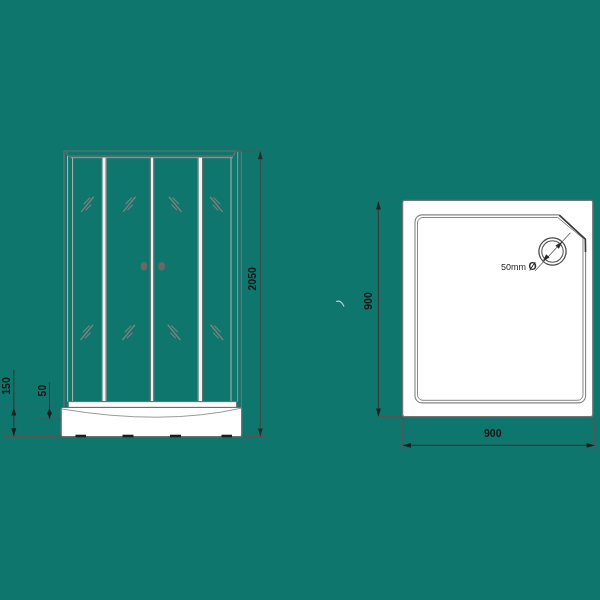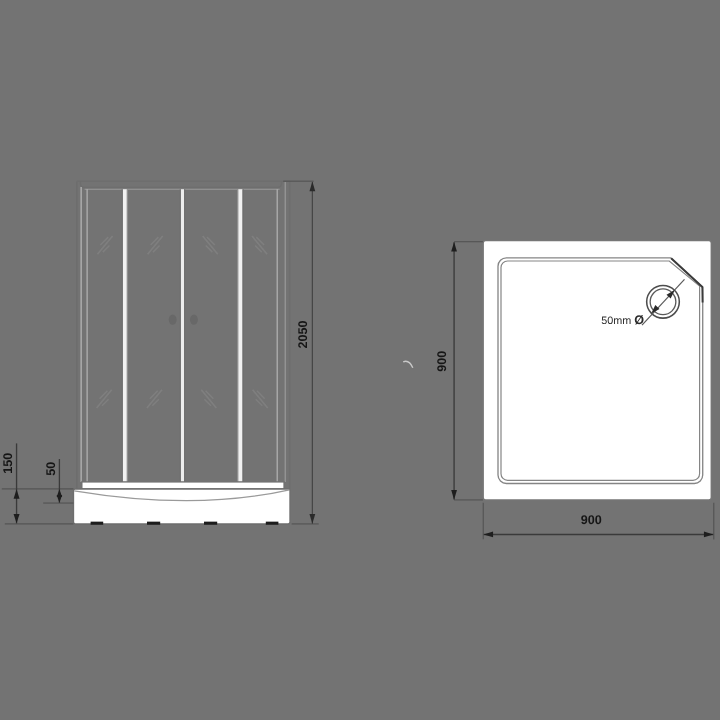--- a/index.html
+++ b/index.html
@@ -1,16 +1,16 @@
 <!DOCTYPE html>
 <html><head>
 <meta charset="utf-8">
 <style>
   html,body{margin:0;padding:0;background:#ffffff;}
-  #canvas{width:600px;height:600px;position:relative;background:#737373;}
+  #canvas{width:600px;height:600px;position:relative;background:#0f766e;}
   svg{display:block;}
   text{font-family:"Liberation Sans",sans-serif;}
 </style>
 </head>
 <body>
 <div id="canvas">
 <svg width="600" height="600" viewBox="0 0 600 600" xmlns="http://www.w3.org/2000/svg">
 
 <g fill="none" stroke="#6e6e6e" stroke-width="1.2">
   <path d="M64,151 L241.4,151"></path>

